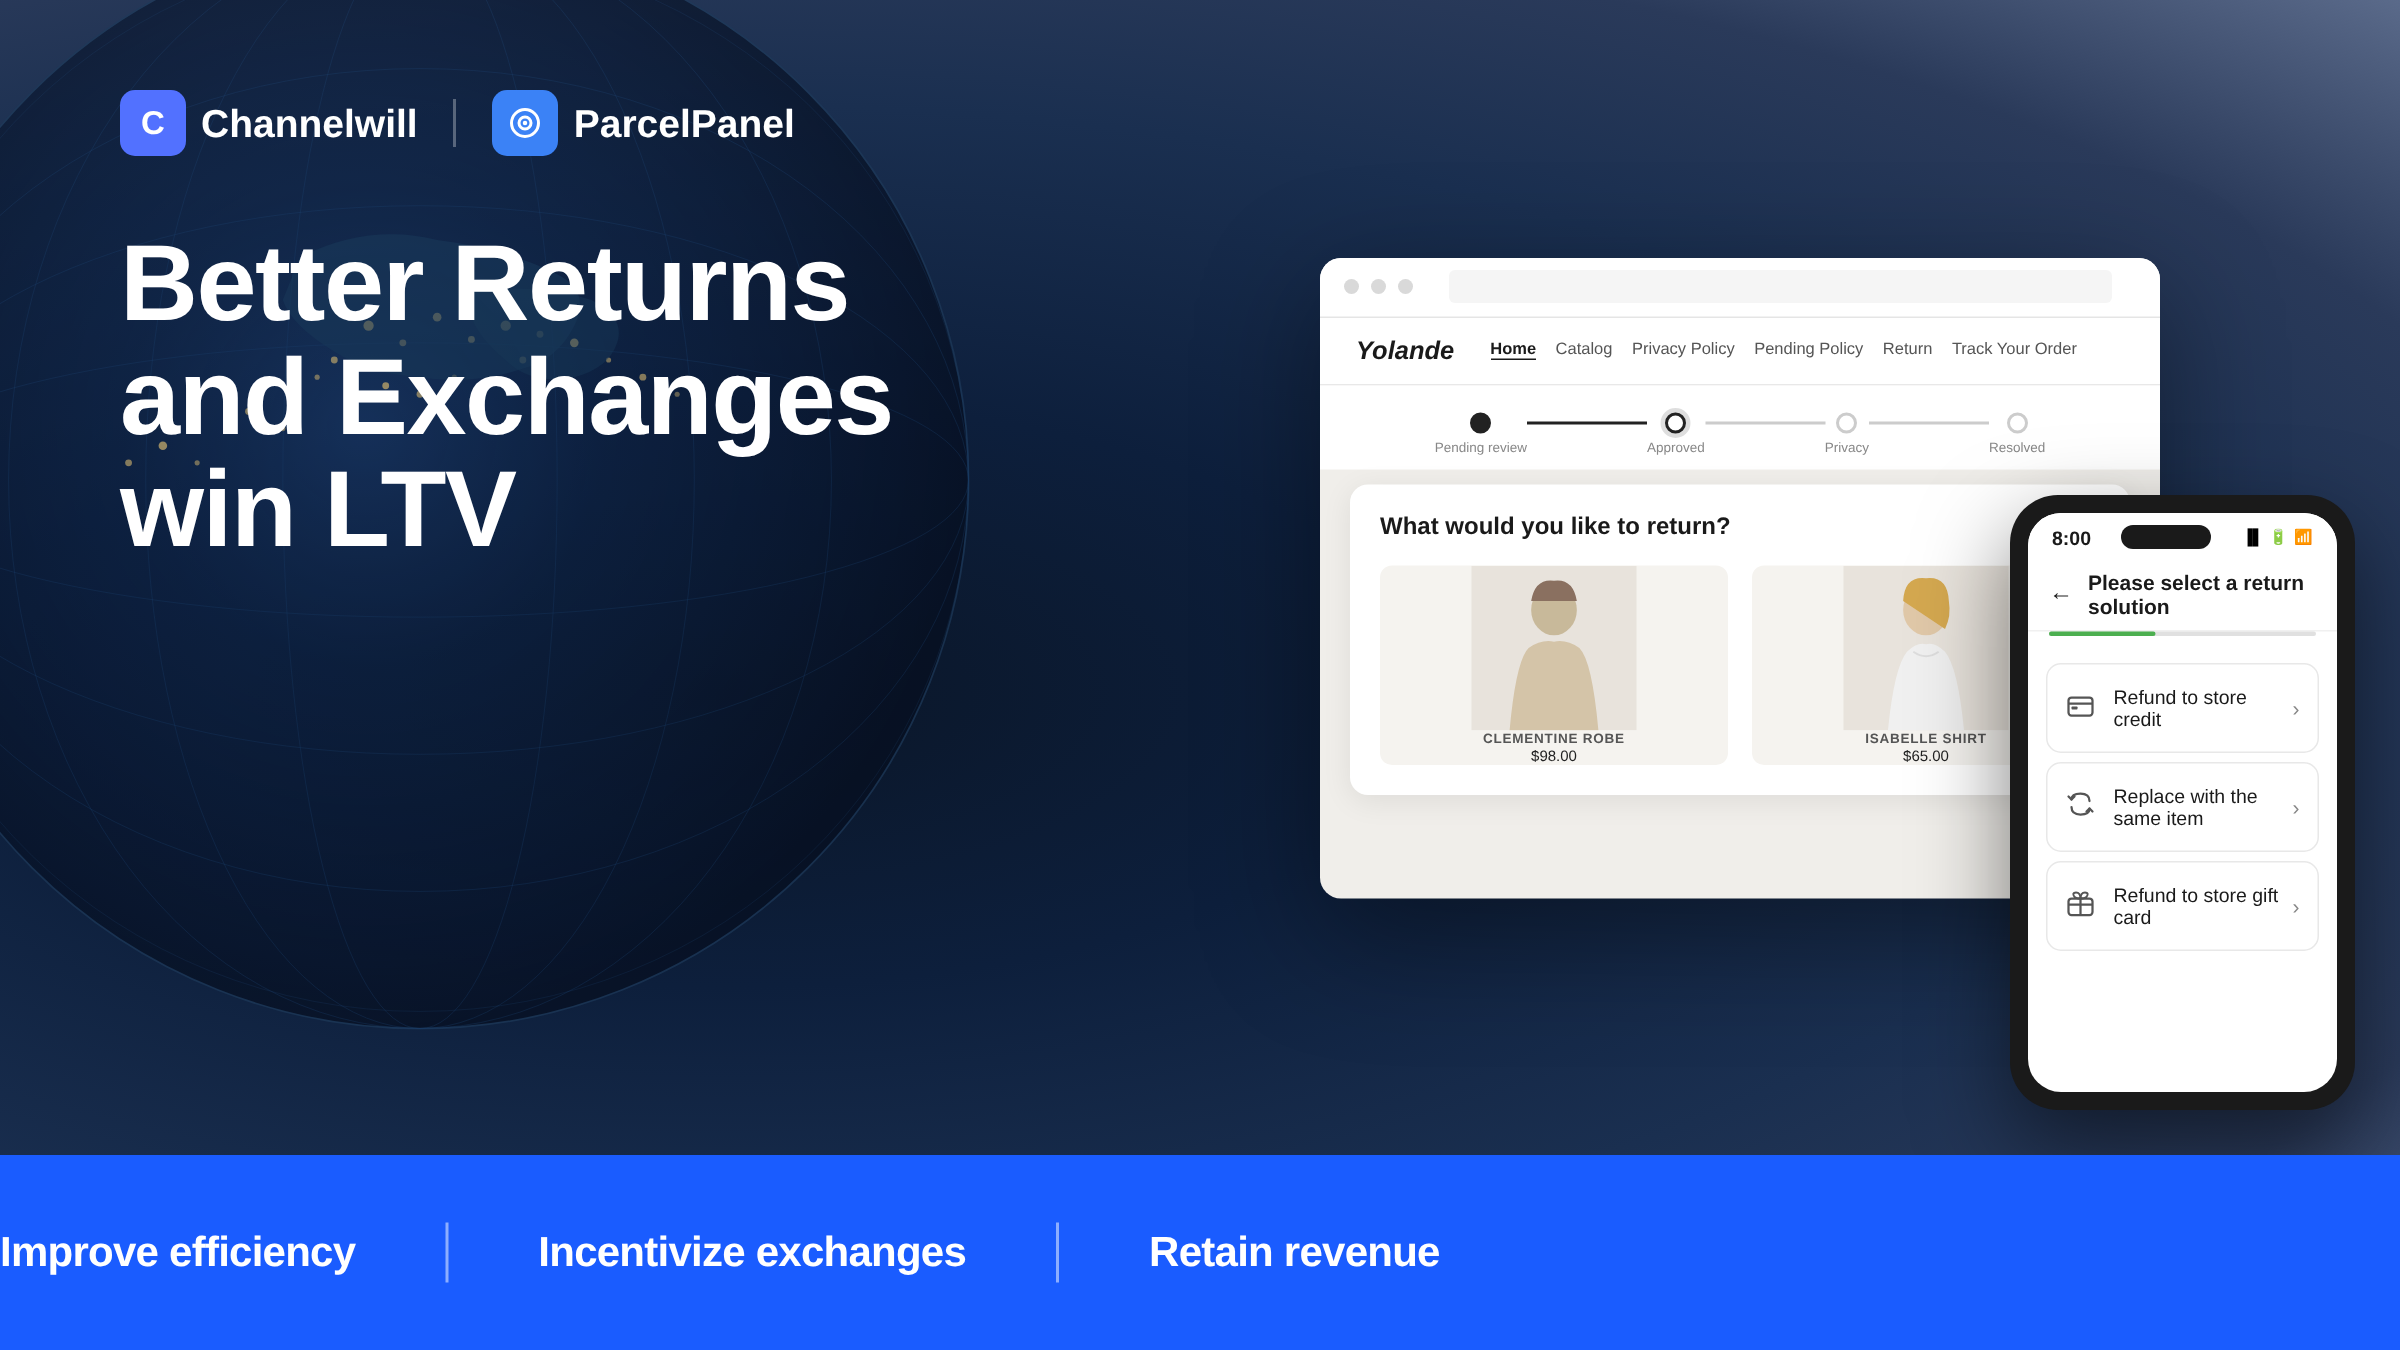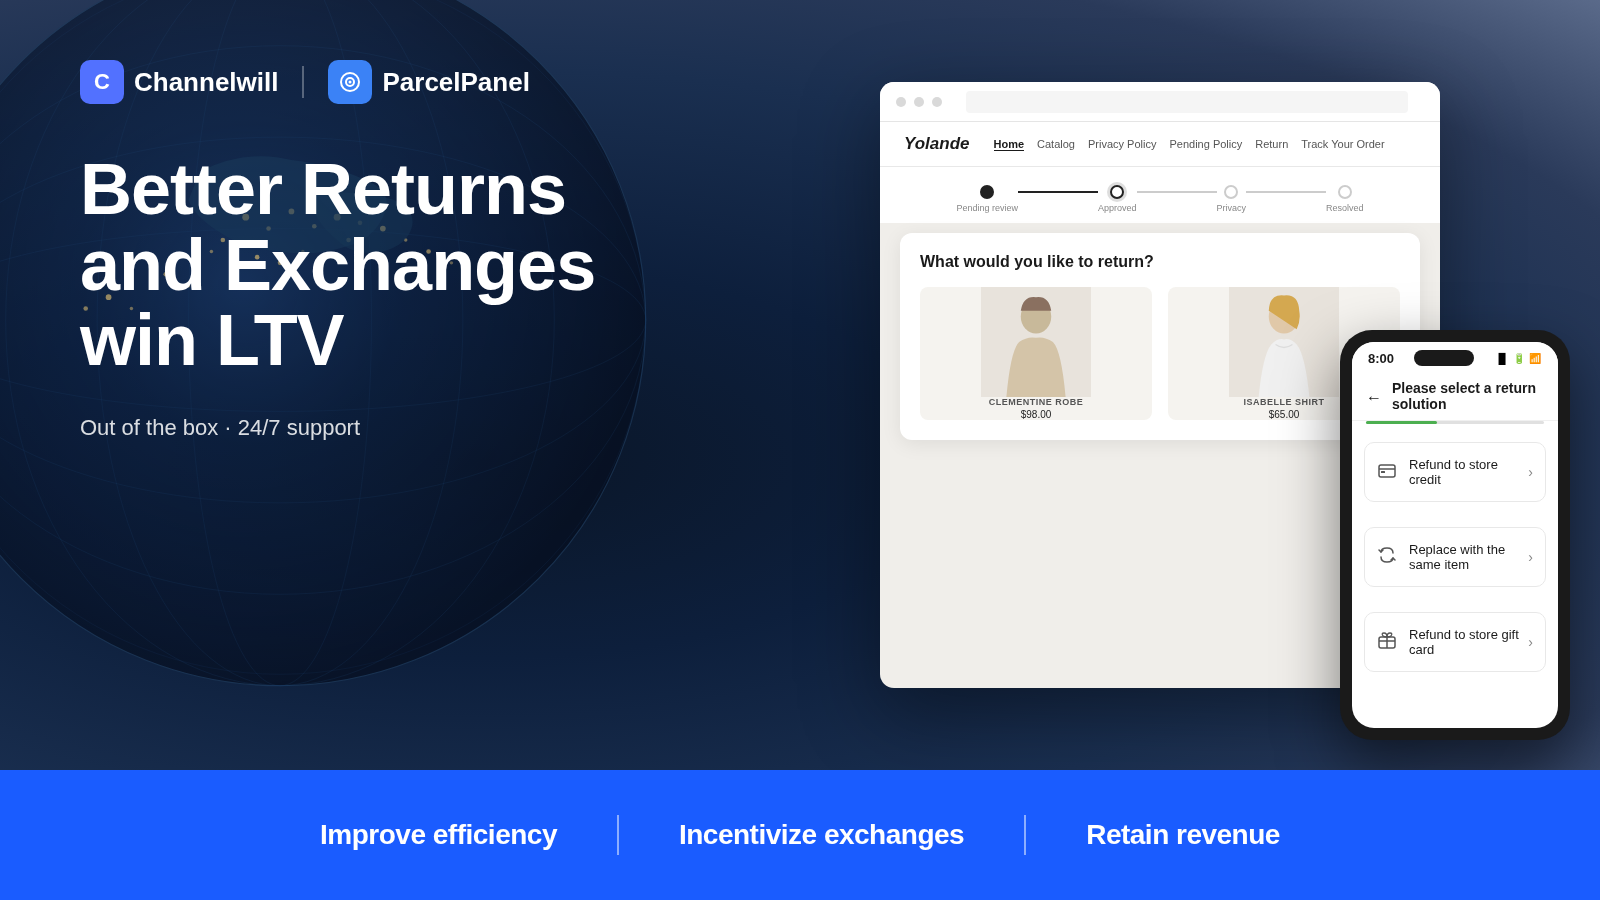--- a/index.html
+++ b/index.html
@@ -128,21 +128,21 @@
       justify-content: center;
       padding: 40px 60px 40px 20px;
     }
 
     
     .browser-mockup {
       background: #f0eeea;
       border-radius: 14px;
       box-shadow: 0 24px 80px rgba(0,0,0,0.4);
       width: 560px;
-      height: 606px;
+      height: 427px;
       overflow: hidden;
       position: relative;
       z-index: 3;
     }
 
     .browser-nav {
       background: white;
       height: 40px;
       display: flex;
       align-items: center;
@@ -391,21 +391,21 @@
       padding: 8px 12px;
     }
 
     .phone-option {
       display: flex;
       align-items: center;
       justify-content: space-between;
       padding: 14px 12px;
       border: 1px solid #e8e8e8;
       border-radius: 10px;
-      margin-bottom: 25px;
+      margin-bottom: 6px;
       background: white;
       cursor: pointer;
     }
 
     .phone-option-left {
       display: flex;
       align-items: center;
       gap: 12px;
     }
 
@@ -440,21 +440,21 @@
       background: #4caf50;
       border-radius: 2px;
     }
 
     
     .footer-bar {
       height: 130px;
       background: #1a5cff;
       display: flex;
       align-items: center;
-      justify-content: center;
+      justify-content: flex-start;
       gap: 60px;
     }
 
     .footer-text {
       font-size: 28px;
       font-weight: 900;
       color: white;
       letter-spacing: -0.5px;
     }
 
@@ -534,21 +534,20 @@
               <circle cx="12" cy="12" r="9" fill="none" stroke="white" stroke-width="2"></circle>
               <circle cx="12" cy="12" r="4" fill="none" stroke="white" stroke-width="2"></circle>
               <circle cx="12" cy="12" r="1.5" fill="white"></circle>
             </svg>
           </div>
           <span class="brand-name">ParcelPanel</span>
         </div>
       </div>
 
       <h1 class="hero-headline">Better Returns and Exchanges win LTV</h1>
-      <p class="hero-sub">Out of the box · 24/7 support</p>
     </div>
 
     <div class="hero-right">
 
       <div class="browser-mockup">
 
         <div class="browser-nav">
           <div class="browser-dot"></div>
           <div class="browser-dot"></div>
           <div class="browser-dot"></div>

